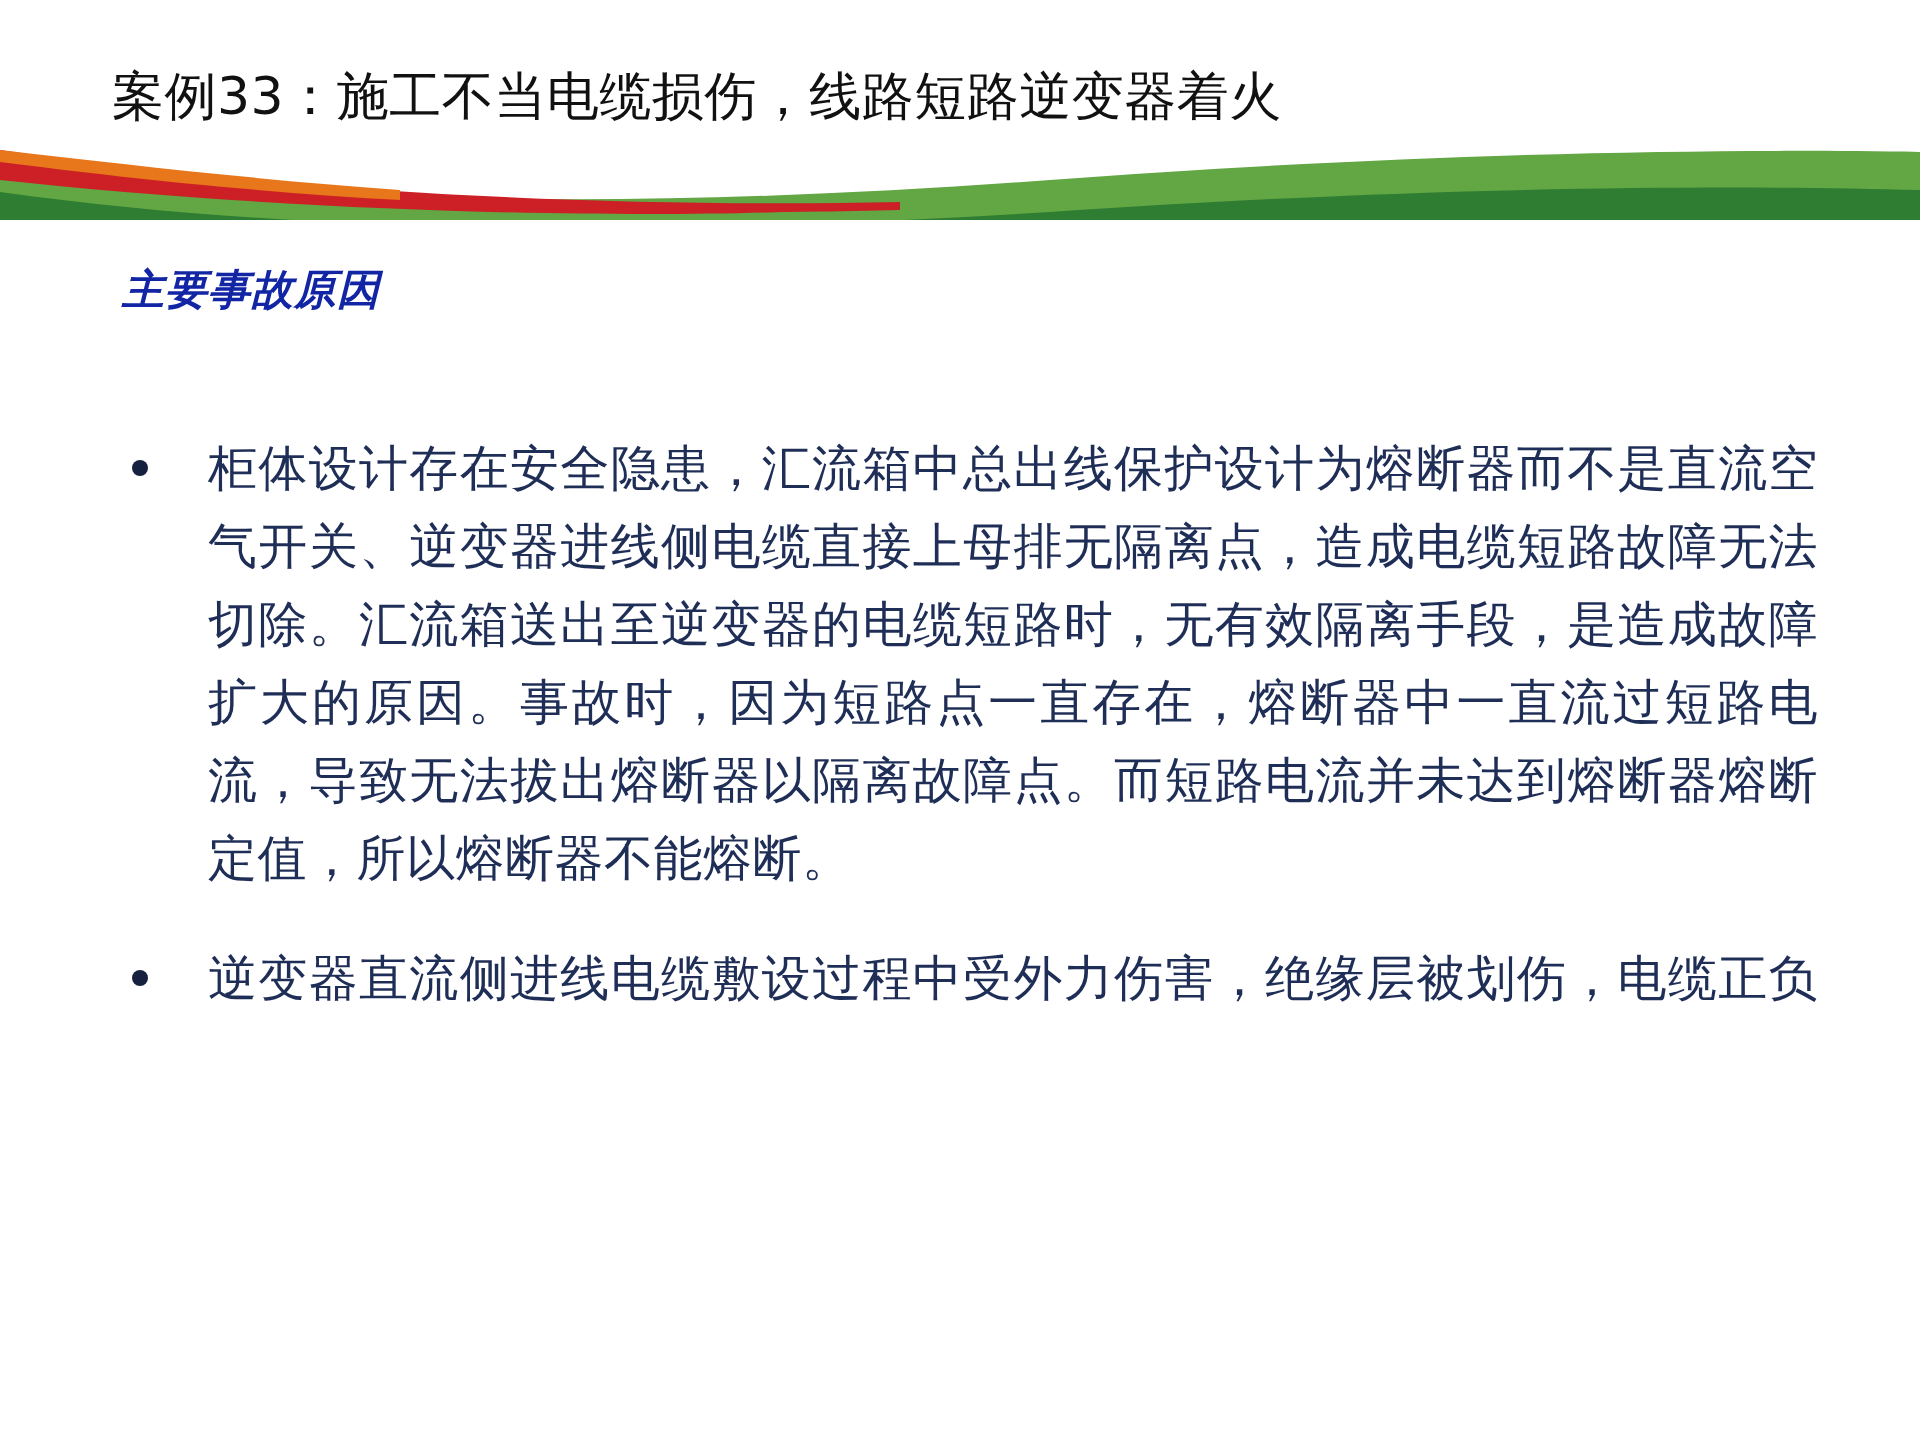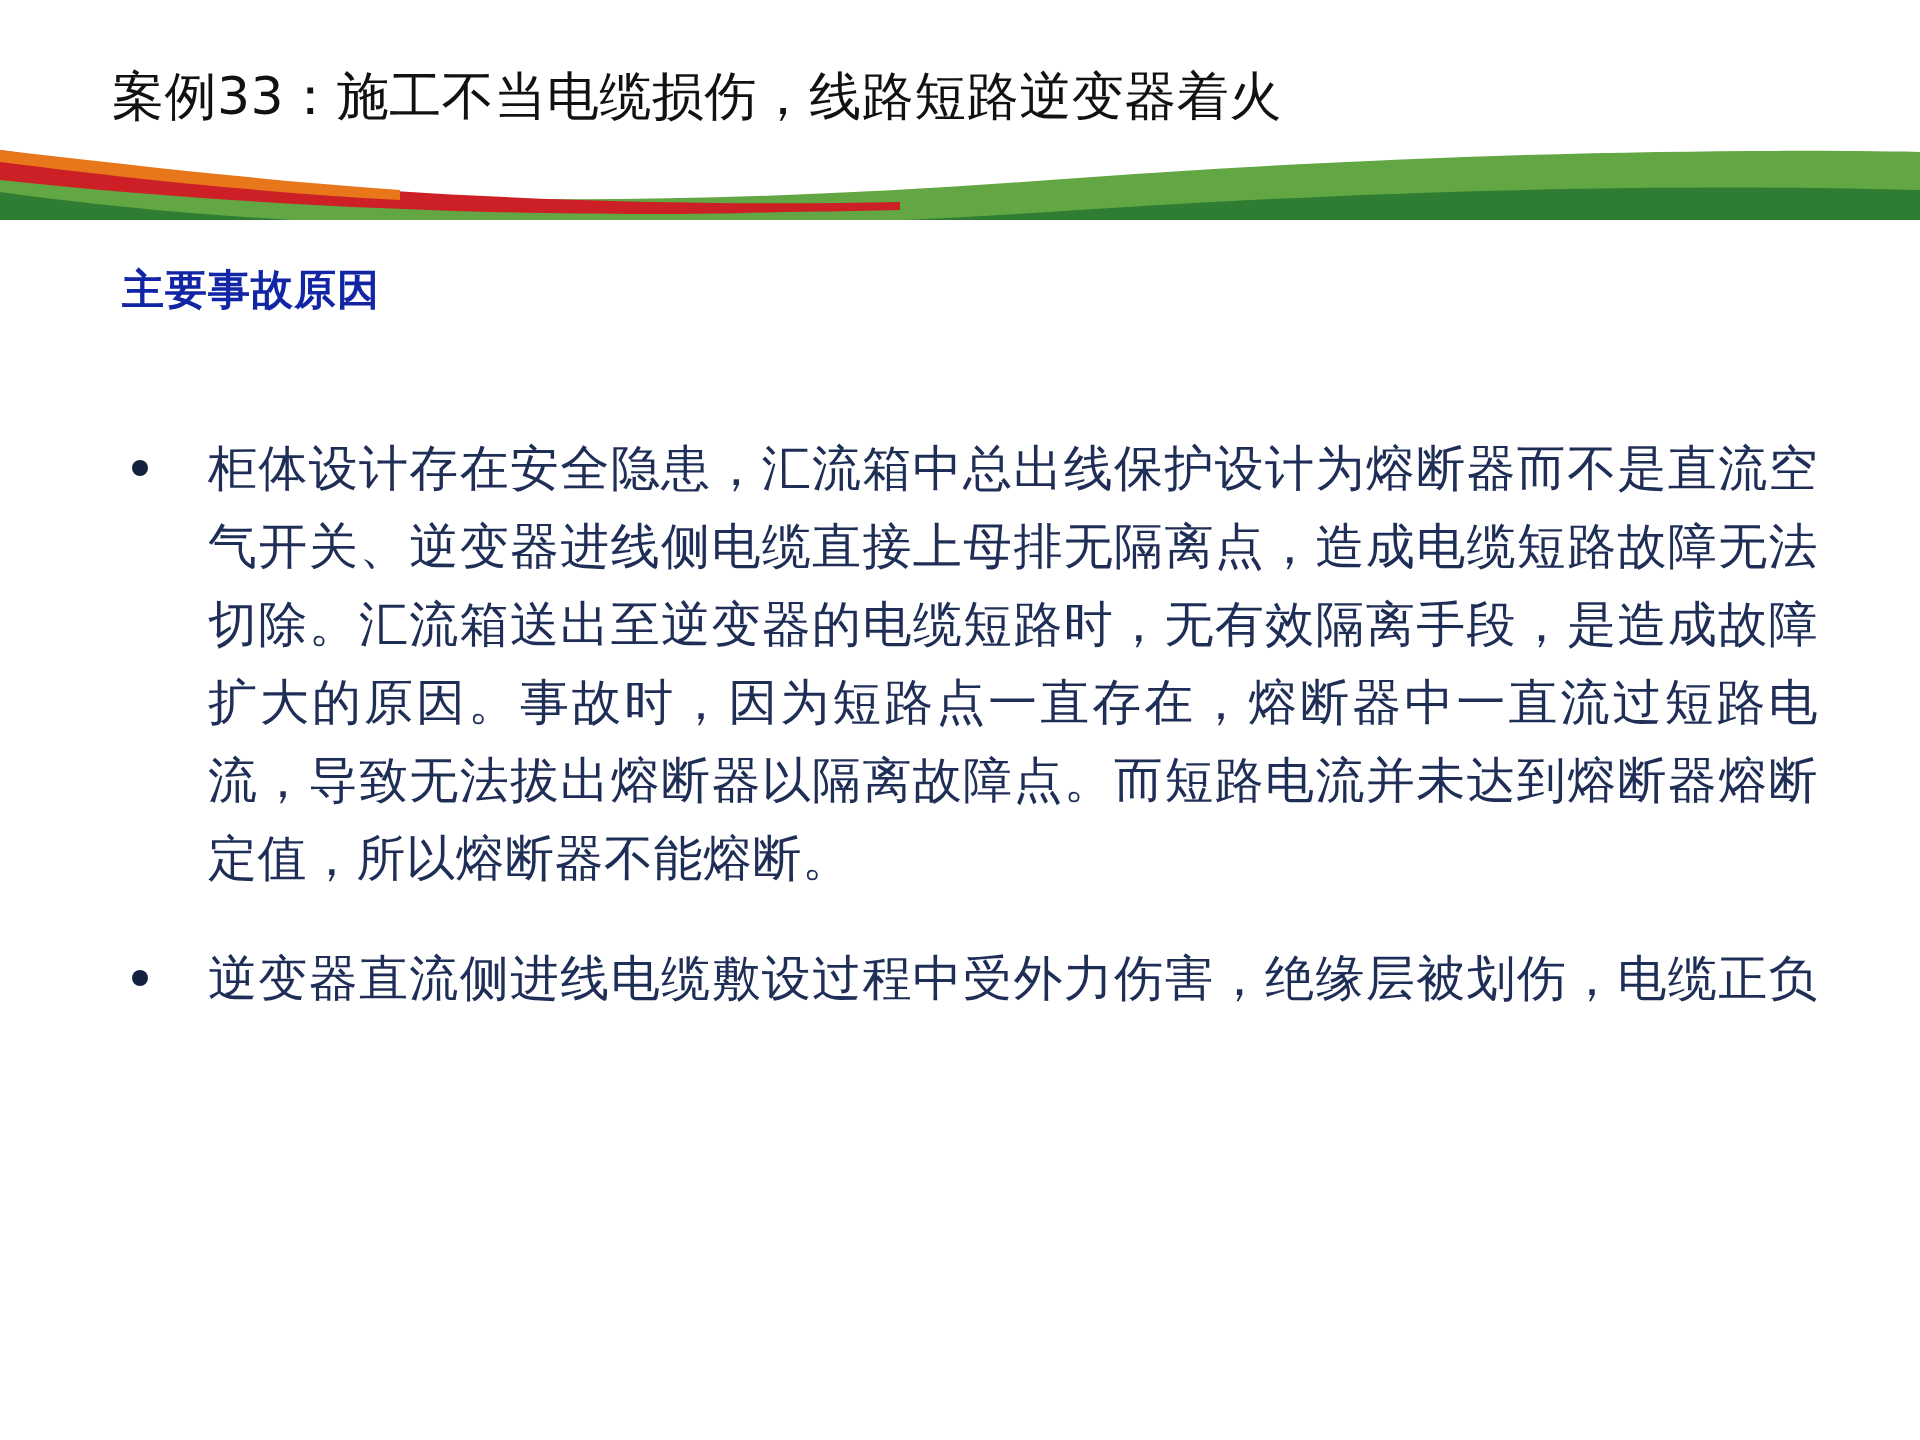--- a/index.html
+++ b/index.html
@@ -56,20 +56,21 @@
   
   .section-heading {
     position: absolute;
     left: 122px;
     top: 262px;
     font-size: 42px;
     font-weight: bold;
     color: #1226A5;
     font-family: "DejaVu Sans", "Liberation Sans", sans-serif;
     letter-spacing: 1px;
+    font-style: italic;
   }
 
   
   .bullets {
     position: absolute;
     left: 118px;
     top: 430px;
     width: 1700px;
   }
   .bullet-item {

